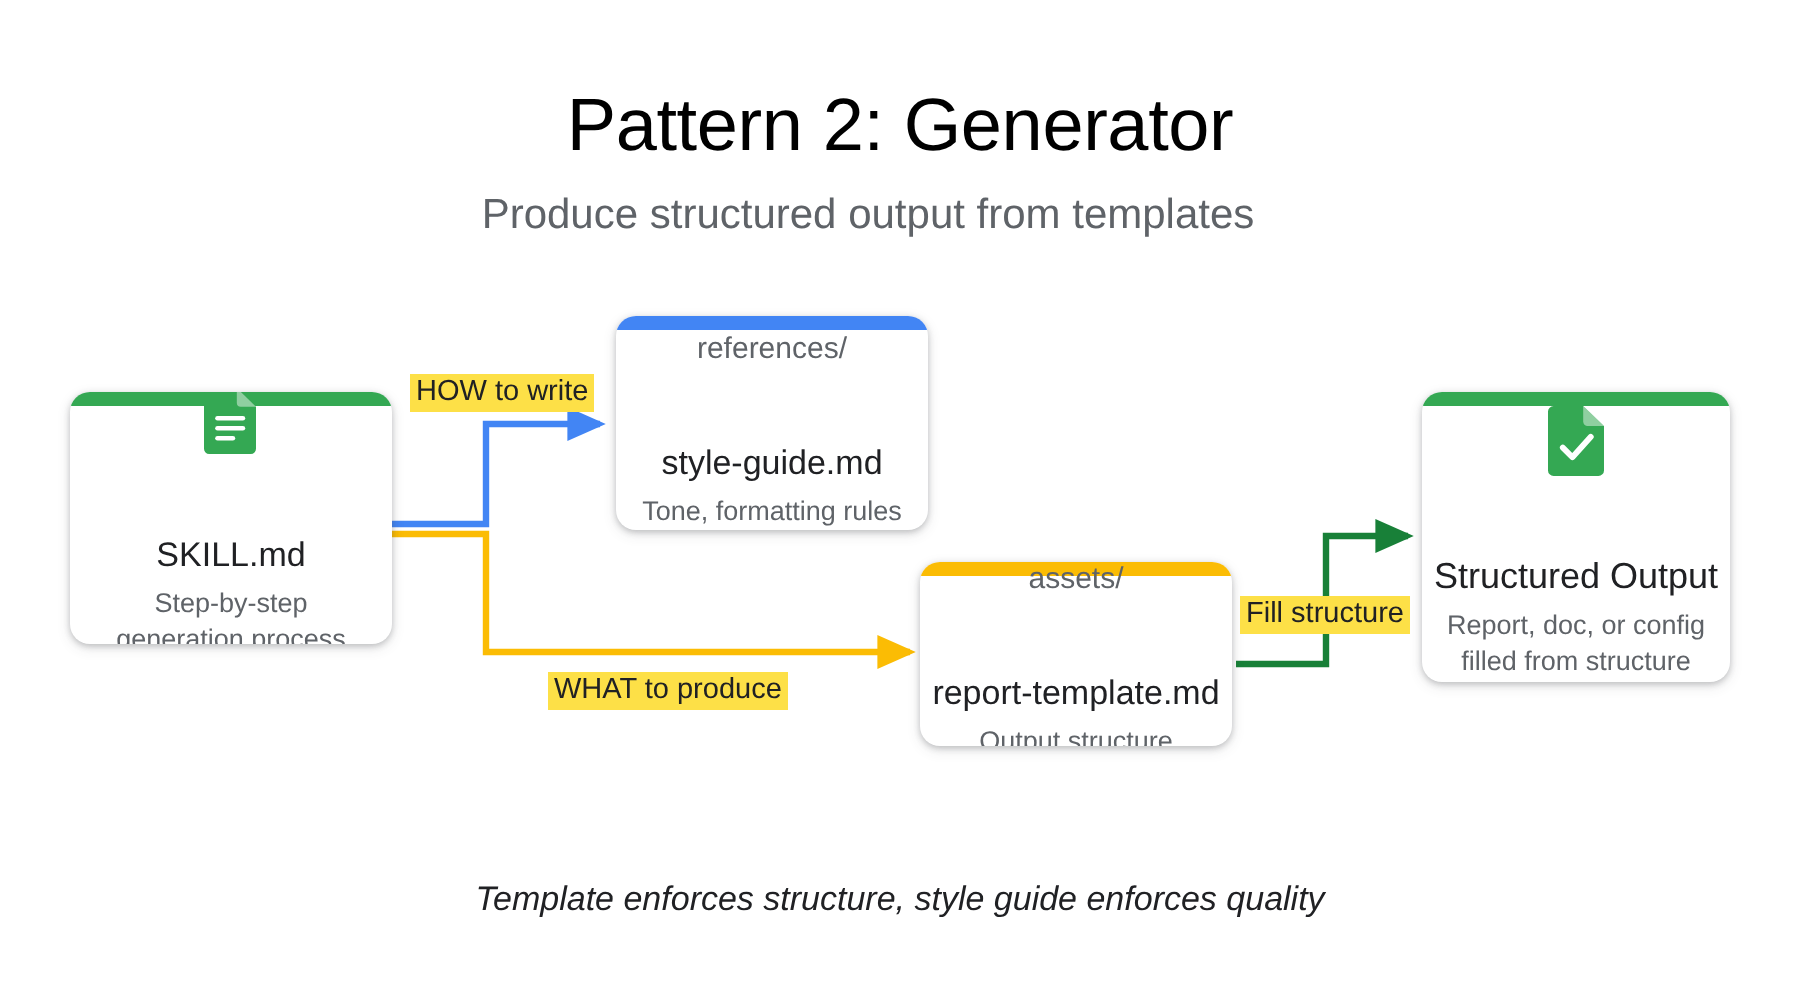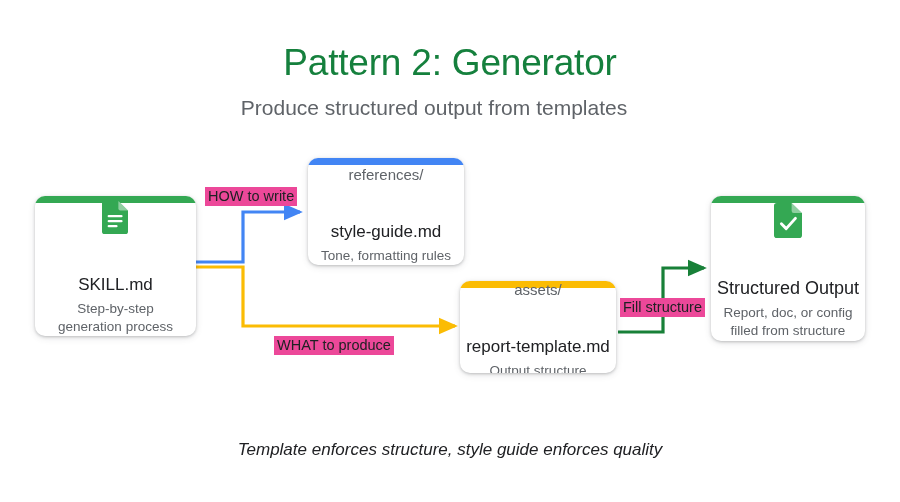--- a/index.html
+++ b/index.html
@@ -21,21 +21,21 @@
 
   
   .title {
     position: absolute;
     left: 0;
     top: 40px;
     width: 900px;
     text-align: center;
     font-size: 37px;
     font-weight: 400;
-    color: #15803d;
+    color: #000000;
     letter-spacing: -0.2px;
     line-height: 46px;
   }
   .subtitle {
     position: absolute;
     left: 0;
     top: 94px;
     width: 868px;
     text-align: center;
     font-size: 21px;
@@ -121,21 +121,21 @@
     width: 900px;
     height: 502px;
     z-index: 2;
   }
   .edge-label {
     position: absolute;
     font-size: 14.5px;
     color: #202124;
     line-height: 19px;
     white-space: nowrap;
-    background: #ec4899;
+    background: #fde047;
     z-index: 6;
     padding: 0 3px;
   }
 </style>
 </head>
 <body>
 
 <div id="stage">
 
   <div class="title">Pattern 2: Generator</div>
@@ -158,21 +158,21 @@
 
     <path d="M 196 267 L 243 267 L 243 326 L 455 326" fill="none" stroke="#fbbc04" stroke-width="3.2" marker-end="url(#arrow-yellow)"></path>
 
     <path d="M 618 332 L 663 332 L 663 268 L 704 268" fill="none" stroke="#188038" stroke-width="3.2" marker-end="url(#arrow-green)"></path>
   </svg>
 
   <div class="edge-label" style="left:205px; top:187px;">HOW to write</div>
   <div class="edge-label" style="left:274px; top:336px;">WHAT to produce</div>
   <div class="edge-label" style="left:620px; top:298px;">Fill structure</div>
 
-  <div class="card" style="left:35px; top:196px; width:161px; height:140px;">
+  <div class="card" style="left:35px; top:196px; width:161px; height:126px;">
     <div class="card-bar" style="background:#34a853;"></div>
     <div class="card-body">
       <span class="doc-icon">
         <svg width="27" height="33" viewBox="0 0 27 33" xmlns="http://www.w3.org/2000/svg">
           <path d="M2.6 0 H16.4 L26 9.4 V30.4 A2.6 2.6 0 0 1 23.4 33 H2.6 A2.6 2.6 0 0 1 0 30.4 V2.6 A2.6 2.6 0 0 1 2.6 0 Z" fill="#34a853"></path>
           <path d="M16.4 0 L26 9.4 H18.4 A2 2 0 0 1 16.4 7.4 Z" fill="#ffffff" opacity="0.45"></path>
           <rect x="5.6" y="14" width="15" height="2.3" rx="1.15" fill="#ffffff"></rect>
           <rect x="5.6" y="19" width="15" height="2.3" rx="1.15" fill="#ffffff"></rect>
           <rect x="5.6" y="24" width="10" height="2.3" rx="1.15" fill="#ffffff"></rect>
         </svg>

